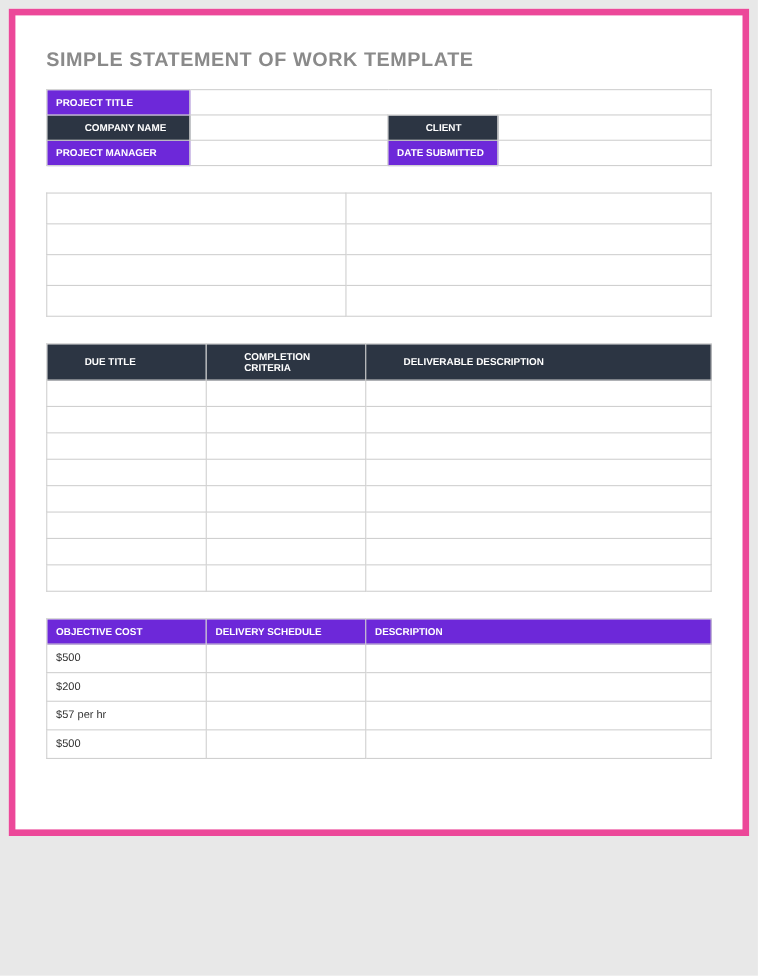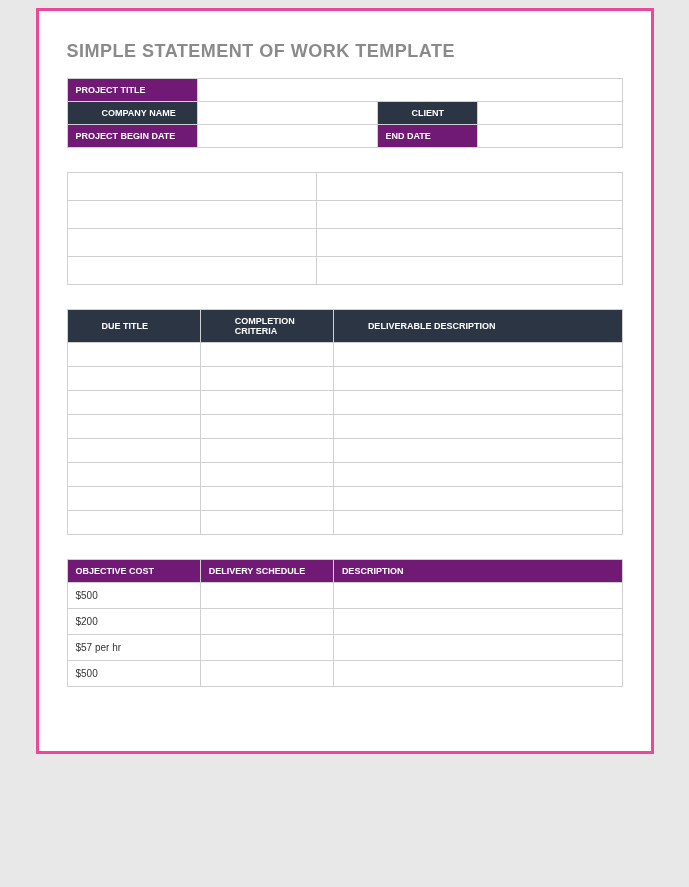--- a/index.html
+++ b/index.html
@@ -4,23 +4,23 @@
 <style>
   * { box-sizing: border-box; margin: 0; padding: 0; }
   body {
     background: #e8e8e8;
     font-family: Arial, Helvetica, sans-serif;
     padding: 8px;
     display: flex;
     justify-content: center;
   }
   .page {
-    width: 618px;
+    width: 673px;
     background: #ffffff;
-    border: 3px solid #ec4899;
+    border: 6px solid #ec4899;
     padding: 30px 28px 40px 28px;
   }
   h1.title {
     font-size: 18px;
     font-weight: bold;
     letter-spacing: 0.5px;
     color: #8a8a8a;
     margin-bottom: 16px;
   }
   table {
@@ -36,21 +36,21 @@
     padding: 6px 8px;
     height: 22px;
     vertical-align: middle;
   }
   .hdr-dark {
     background: #2c3543;
     color: #ffffff;
     padding-left: 34px;
   }
   .hdr-blue {
-    background: #701a75;
+    background: #6d28d9;
     color: #ffffff;
   }
   .cell-value {
     font-weight: normal;
     font-size: 10px;
     color: #333;
   }
   .empty-tall td { height: 28px; }
   .deliv td { height: 24px; }
   .rate-row td {
@@ -92,23 +92,23 @@
       <td class="hdr-blue">PROJECT TITLE</td>
       <td class="cell-value" colspan="3"></td>
     </tr>
     <tr>
       <td class="hdr-dark">COMPANY NAME</td>
       <td class="cell-value"></td>
       <td class="hdr-dark">CLIENT</td>
       <td class="cell-value"></td>
     </tr>
     <tr>
-      <td class="hdr-blue">PROJECT BEGIN DATE</td>
-      <td class="cell-value"></td>
-      <td class="hdr-blue">END DATE</td>
+      <td class="hdr-blue">PROJECT MANAGER</td>
+      <td class="cell-value"></td>
+      <td class="hdr-blue">DATE SUBMITTED</td>
       <td class="cell-value"></td>
     </tr>
   </tbody>
     </table>
 
   <table class="obj">
     <colgroup>
         <col class="c1">
         <col class="c2">
       </colgroup>

